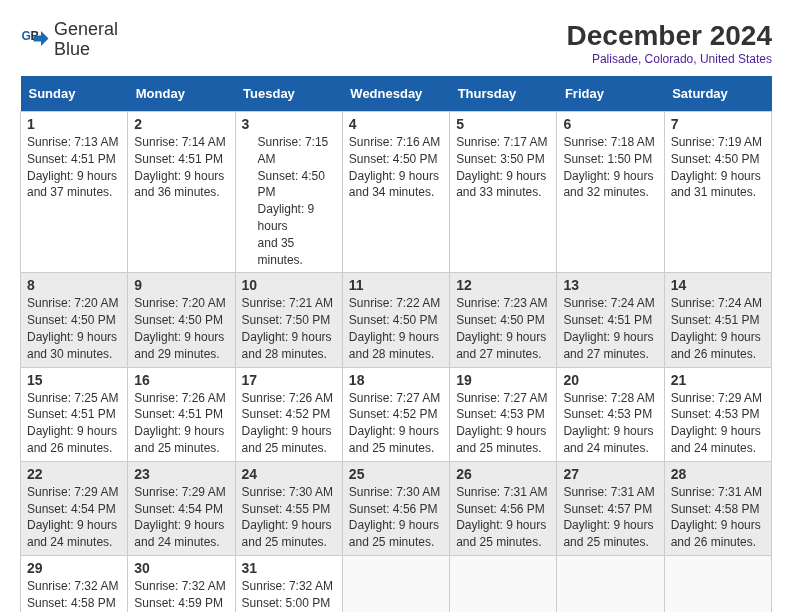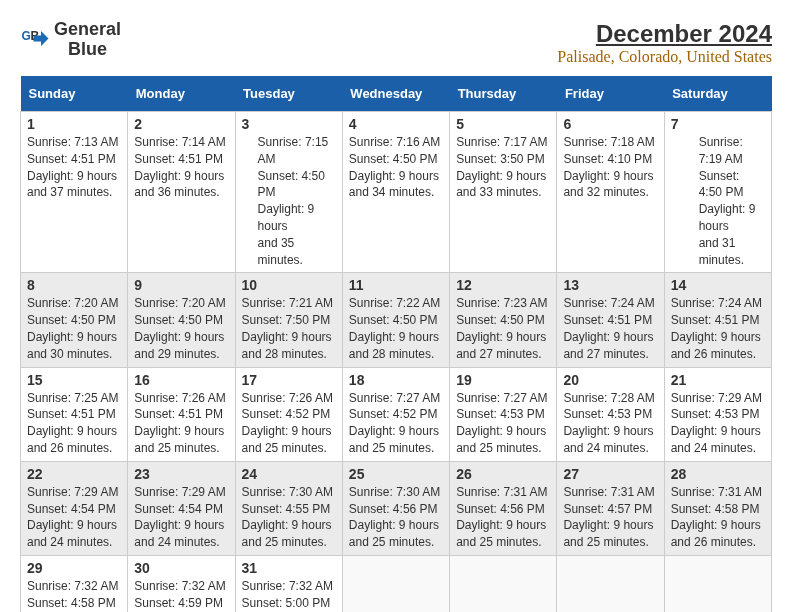--- a/index.html
+++ b/index.html
@@ -15,43 +15,40 @@
       justify-content: space-between;
       align-items: flex-start;
       margin-bottom: 10px;
     }
     .logo {
       display: flex;
       align-items: center;
     }
     .logo-text {
       font-size: 18px;
-      font-weight: bold;
+      font-weight: normal;
       color: #333;
       line-height: 1.1;
-      text-align: center;
     }
     .logo-icon {
       width: 30px;
       height: 30px;
       margin-right: 4px;
     }
     .title-section {
       text-align: right;
     }
     .main-title {
-      font-size: 24px;
+      font-size: 28px;
       font-weight: bold;
       color: #333;
-      text-decoration: underline;
     }
     .subtitle {
-      font-size: 16px;
-      color: #a16207;
-      font-family: Liberation Serif, serif;
+      font-size: 12px;
+      color: #4c1d95;
     }
     .calendar {
       width: 100%;
       border-collapse: collapse;
       font-size: 11px;
     }
     .calendar th {
       background-color: #1a5fa8;
       color: #fff;
       text-align: left;
@@ -159,27 +156,27 @@
         <td>
           <span class="day-number">5</span>
           <div class="day-info" style="white-space: pre-line;">Sunrise: 7:17 AM
 Sunset: 3:50 PM
 Daylight: 9 hours
 and 33 minutes.</div>
         </td>
         <td>
           <span class="day-number">6</span>
           <div class="day-info" style="white-space: pre-line;">Sunrise: 7:18 AM
-Sunset: 4:10 PM
+Sunset: 1:50 PM
 Daylight: 9 hours
 and 32 minutes.</div>
         </td>
         <td>
           <span class="day-number">7</span>
-          <div class="day-info" style="white-space: pre-line; margin-left: 28px;">Sunrise: 7:19 AM
+          <div class="day-info" style="white-space: pre-line;">Sunrise: 7:19 AM
 Sunset: 4:50 PM
 Daylight: 9 hours
 and 31 minutes.</div>
         </td>
       </tr>
       <tr>
         <td>
           <span class="day-number">8</span>
           <div class="day-info" style="white-space: pre-line;">Sunrise: 7:20 AM
 Sunset: 4:50 PM

